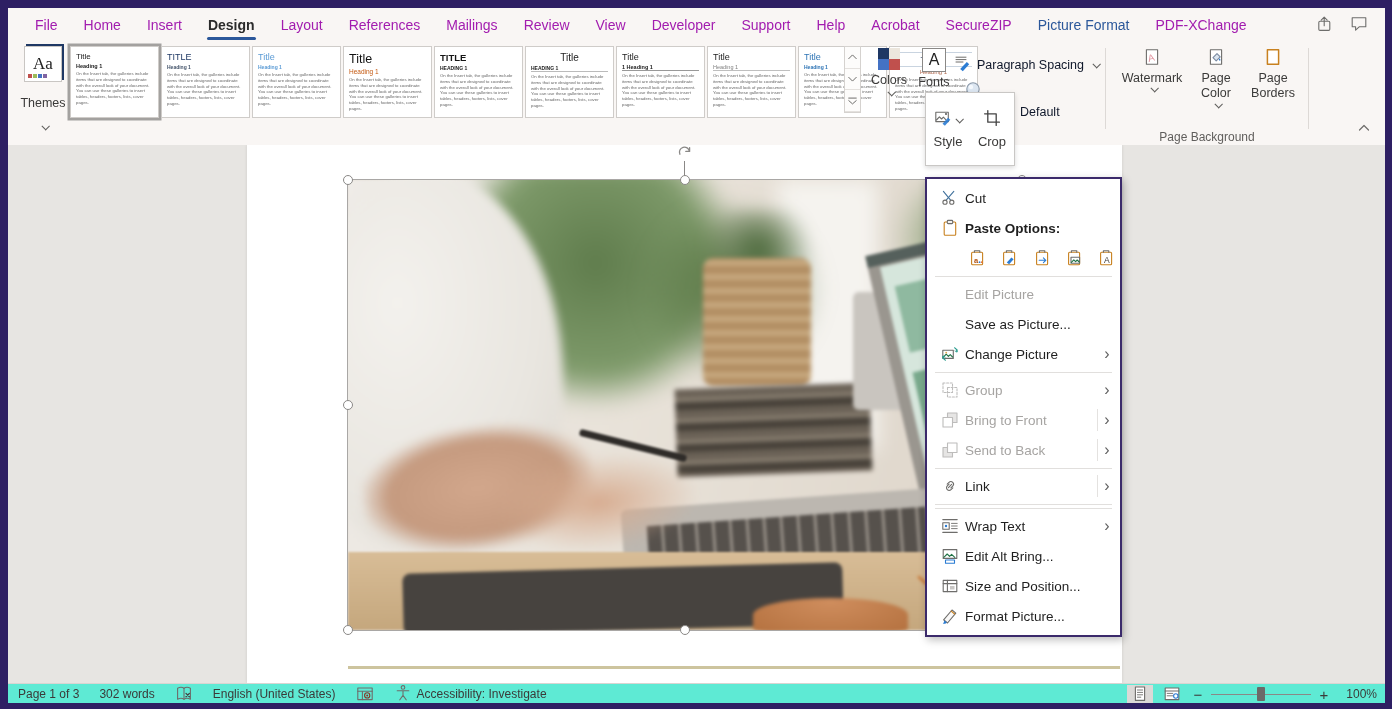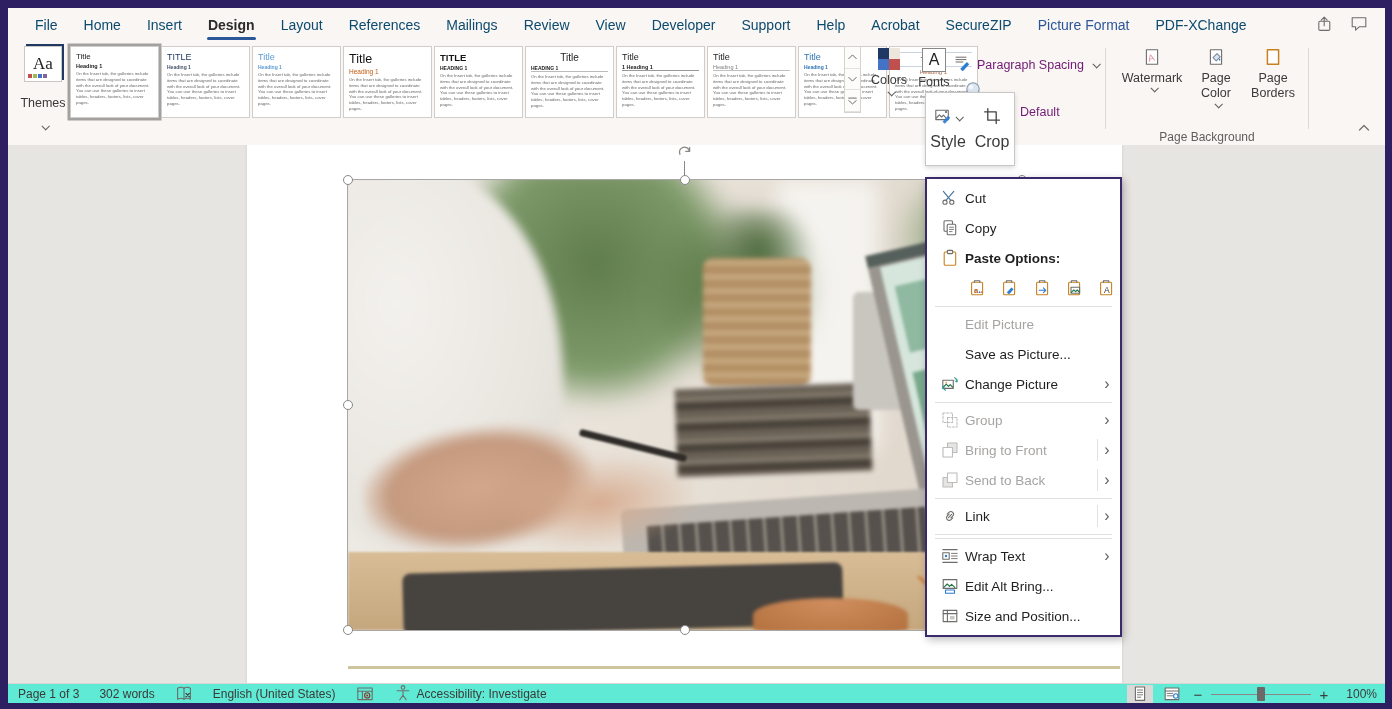--- a/index.html
+++ b/index.html
@@ -3,21 +3,21 @@
 <meta charset="utf-8">
 <style>
   html,body{margin:0;padding:0;background:#1a1a2e;}
   .canvas{position:relative;width:1392px;height:709px;background:#2e1f63;overflow:hidden;
           font-family:"Liberation Sans",sans-serif;-webkit-font-smoothing:antialiased;}
   .window{position:absolute;left:8px;top:8px;width:1377px;height:695px;background:#f9f6f4;overflow:hidden;}
 
   
   .menubar{position:absolute;left:0;top:0;width:100%;height:34px;background:#f9f6f4;display:flex;align-items:center;}
   .tabs{display:flex;align-items:center;padding-left:14px;height:100%;}
-  .tab{padding:0 13px;font-size:14px;color:#0c4a6e;height:100%;display:flex;align-items:center;position:relative;cursor:default;white-space:nowrap;}
+  .tab{padding:0 13px;font-size:14px;color:#a21caf;height:100%;display:flex;align-items:center;position:relative;cursor:default;white-space:nowrap;}
   .tab.active{color:#2b2b2b;font-weight:bold;}
   .tab.active::after{content:"";position:absolute;left:12px;right:12px;bottom:2px;height:3px;background:#2b579a;border-radius:2px;}
   .tab.contextual{color:#2b579a;}
   .mb-icons{position:absolute;right:14px;top:4px;display:flex;gap:10px;}
   .mb-btn{width:24px;height:24px;display:flex;align-items:center;justify-content:center;border-radius:3px;}
 
   
   .ribbon{position:absolute;left:0;top:34px;width:100%;height:103px;background:#f9f6f4;border-bottom:1px solid #d5d2cf;}
   .grouplabel{position:absolute;bottom:1px;font-size:12px;color:#605e5c;text-align:center;}
   .vsep{position:absolute;top:6px;bottom:16px;width:1px;background:#ddd9d6;}
@@ -44,38 +44,38 @@
   .v-gray .g-title{font-size:9px;color:#222;}             .v-gray .g-heading{font-size:5.5px;color:#7f7f7f;border-bottom:.5px solid #bfbfbf;}
   .v-blue .g-title{font-size:9px;color:#2e74b5;}          .v-blue .g-heading{font-size:5px;color:#2e74b5;font-weight:bold;}
   .v-lines .g-title{font-size:9.5px;color:#4a5e7e;text-align:center;border-top:1px solid #c9d4e0;border-bottom:1px solid #c9d4e0;padding:1px 0;}
   .v-lines .g-heading{font-size:6px;color:#b06a50;text-align:center;}
   .gscroll{position:absolute;left:836px;top:4px;width:15px;height:65px;display:flex;flex-direction:column;border:1px solid #d5d2cf;background:#fdfcfb;}
   .gscroll div{flex:1;display:flex;align-items:center;justify-content:center;border-bottom:1px solid #e4e1de;}
   .ribbon-btn{position:absolute;display:flex;flex-direction:column;align-items:center;gap:3px;}
   .colors-ico{width:22px;height:22px;display:grid;grid-template-columns:11px 11px;grid-template-rows:11px 11px;}
   .colors-ico i{display:block;}
   .fonts-ico{width:22px;height:22px;background:#fff;border:1px solid #8a8886;font-size:16px;color:#222;display:flex;align-items:center;justify-content:center;}
-  .rrow{position:absolute;display:flex;align-items:center;gap:5px;font-size:12.5px;color:#701a75;white-space:nowrap;}
+  .rrow{position:absolute;display:flex;align-items:center;gap:5px;font-size:12.5px;color:#0f172a;white-space:nowrap;}
   .pb-btn{position:absolute;top:6px;display:flex;flex-direction:column;align-items:center;font-size:12.5px;color:#3b3a39;text-align:center;line-height:1.25;}
   .collapse{position:absolute;right:12px;bottom:4px;}
 
   
   .docarea{position:absolute;left:0;top:137px;width:100%;height:538px;background:#e7e5e2;overflow:hidden;}
   .page{position:absolute;left:239px;top:0;width:875px;height:538px;background:#fff;box-shadow:0 0 3px rgba(0,0,0,.12);}
   .photo{position:absolute;left:340px;top:35px;width:674px;height:450px;outline:1px solid #a9a7a5;overflow:hidden;background:#e3ddd4;}
   .ph{position:absolute;}
   .handle{position:absolute;width:10px;height:10px;border-radius:50%;background:#fff;border:1.5px solid #8a8886;box-sizing:border-box;z-index:5;}
   .rot-stem{position:absolute;left:676px;top:16px;width:1px;height:20px;background:#8a8886;z-index:5;}
   .rot-ico{position:absolute;left:668px;top:0px;z-index:5;}
   .hrule{position:absolute;left:340px;top:521px;width:772px;height:2.5px;background:#cdc49e;}
 
   
   .minibar{position:absolute;left:917px;top:84px;width:88px;height:72px;background:#fff;border:1px solid #c9c7c5;
            box-shadow:0 2px 5px rgba(0,0,0,.15);z-index:20;display:flex;}
-  .mini-btn{flex:1;display:flex;flex-direction:column;align-items:center;justify-content:center;gap:4px;font-size:16px;color:#3b3a39;}
+  .mini-btn{flex:1;display:flex;flex-direction:column;align-items:center;justify-content:center;gap:4px;font-size:13px;color:#3b3a39;}
 
   
   .ctxmenu{position:absolute;left:917px;top:169px;width:197px;background:#fff;border:2px solid #3b2a6b;
            box-shadow:2px 3px 8px rgba(0,0,0,.25);z-index:30;padding:4px 0;box-sizing:border-box;}
   .mrow{height:30px;display:flex;align-items:center;font-size:13.5px;color:#1f1f1f;padding:0 4px 0 8px;cursor:default;}
   .mrow.bold .mlabel{font-weight:bold;}
   .mrow.disabled{color:#a6a4a2;}
   .mrow.disabled .mico{opacity:.45;}
   .mico{width:30px;flex:none;display:flex;align-items:center;justify-content:center;}
   .mlabel{flex:1;white-space:nowrap;overflow:hidden;}
@@ -406,31 +406,20 @@
             <svg width="18" height="18" viewBox="0 0 18 18" fill="none" stroke="#6e6d6b" stroke-width="1.1" stroke-linecap="round" stroke-linejoin="round">
               <path d="M5.2 11.2L12.8 2.4" stroke="#41719c"></path>
               <path d="M9.6 11.2L2.4 2.4" stroke="#41719c"></path>
               <circle cx="4" cy="13.2" r="2.1"></circle>
               <circle cx="10.8" cy="13.2" r="2.1"></circle>
             </svg>
           </span>
           <span class="mlabel">Cut</span>
           <span class="marrow"></span>
         </div>
-        <div class="mrow">
-          <span class="mico">
-            <svg width="18" height="18" viewBox="0 0 18 18" fill="none" stroke="#6e6d6b" stroke-width="1.1" stroke-linecap="round" stroke-linejoin="round">
-              <rect x="3" y="1.8" width="8.5" height="10.5" rx="1" fill="#fff"></rect>
-              <rect x="6.2" y="5.2" width="8.5" height="10.5" rx="1" fill="#fff"></rect>
-              <path d="M8.5 8.2h4M8.5 10.4h4M8.5 12.6h2.5" stroke-width="0.9"></path>
-            </svg>
-          </span>
-          <span class="mlabel">Copy</span>
-          <span class="marrow"></span>
-        </div>
         <div class="mrow bold">
           <span class="mico">
             <svg width="18" height="18" viewBox="0 0 18 18" fill="none" stroke="#6e6d6b" stroke-width="1.1" stroke-linecap="round" stroke-linejoin="round">
               <rect x="3.2" y="3" width="11.5" height="13.2" rx="1" stroke="#c8811f"></rect>
               <rect x="6.3" y="1.4" width="5.4" height="3.2" rx="0.8" fill="#f3f2f1"></rect>
             </svg>
           </span>
           <span class="mlabel">Paste Options:</span>
           <span class="marrow"></span>
         </div>
@@ -568,20 +557,31 @@
         </div>
         <div class="mrow">
           <span class="mico">
             <svg width="18" height="18" viewBox="0 0 18 18" fill="none" stroke="#6e6d6b" stroke-width="1.1" stroke-linecap="round" stroke-linejoin="round">
               <rect x="2.2" y="3.4" width="13.6" height="11.2"></rect>
               <path d="M2.2 6.6h13.6M6.4 3.4v11.2"></path>
               <rect x="9" y="9" width="4.5" height="3.5" fill="#c8c6c4" stroke="none"></rect>
             </svg>
           </span>
           <span class="mlabel">Size and Position...</span>
+          <span class="marrow"></span>
+        </div>
+        <div class="mrow">
+          <span class="mico">
+            <svg width="18" height="18" viewBox="0 0 18 18" fill="none" stroke="#6e6d6b" stroke-width="1.1" stroke-linecap="round" stroke-linejoin="round">
+              <path d="M2.6 12.8L11 3l3.8 3.2-8.3 9.8z" fill="#faf9f8"></path>
+              <path d="M10.2 4.2l3.4 2.8" stroke="#c8811f"></path>
+              <path d="M3.4 13.6c-.6 1.4-.4 2.4-1.6 3 1.8.6 3.4 0 3.9-1.4z" fill="#2b7cd3" stroke="none"></path>
+            </svg>
+          </span>
+          <span class="mlabel">Format Picture...</span>
           <span class="marrow"></span>
         </div>
       </div>
 
     <div class="statusbar">
       <div class="sb-left">
         <span class="sb-item">Page 1 of 3</span>
         <span class="sb-item">302 words</span>
         <span class="sb-item">
             <svg width="18" height="18" viewBox="0 0 18 18" fill="none" stroke="#6e6d6b" stroke-width="1.1" stroke-linecap="round" stroke-linejoin="round">

